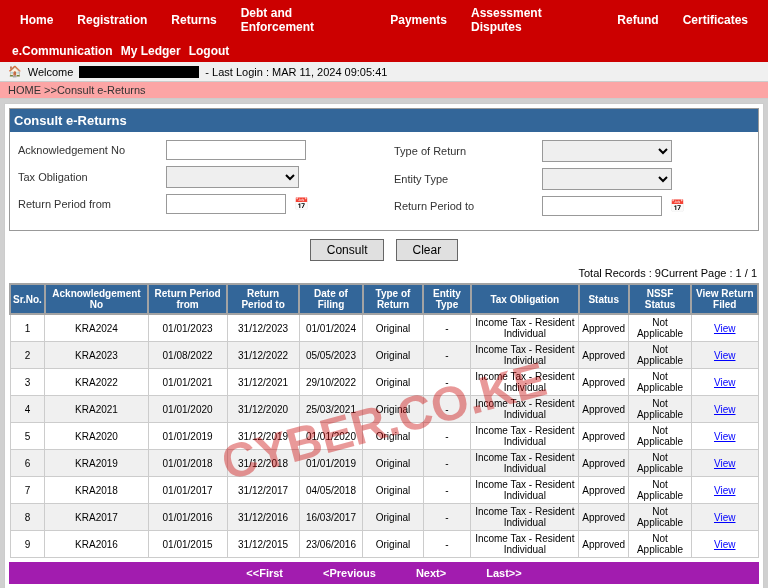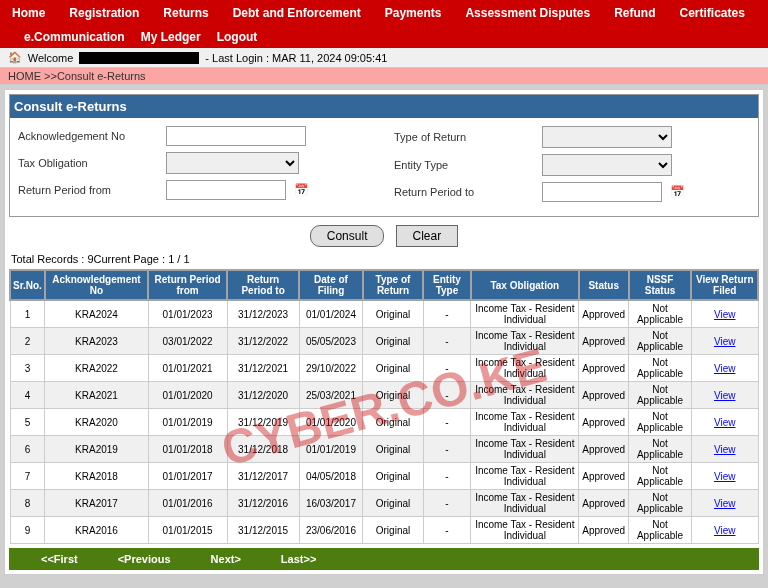--- a/index.html
+++ b/index.html
@@ -1,21 +1,21 @@
 <!DOCTYPE html>
 <html><head>
   <meta charset="utf-8">
   <style>
     * { margin: 0; padding: 0; box-sizing: border-box; }
     body { font-family: Arial, sans-serif; font-size: 11px; background: #d0d0d0; width: 768px; height: 588px; overflow: hidden; }
     
     
     .top-nav { background: #cc0000; padding: 0; }
-    .nav-row1 { display: flex; padding: 4px 8px; gap: 16px; }
-    .nav-row2 { display: flex; align-items: flex-end; padding: 2px 20px; gap: 8px; }
+    .nav-row1 { display: flex; align-items: center; padding: 4px 16px; gap: 16px; }
+    .nav-row2 { display: flex; align-items: flex-end; padding: 2px 8px; gap: 0; }
     .nav-item { color: white; font-size: 12px; font-weight: bold; cursor: pointer; padding: 2px 4px; }
     
     
     .welcome-bar { background: #f0f0f0; border-bottom: 1px solid #ccc; padding: 3px 8px; font-size: 11px; display: flex; align-items: center; gap: 6px; }
     .breadcrumb { font-size: 11px; color: #333; padding: 2px 8px; background: #fca5a5; border-bottom: 1px solid #ccc; }
     
     
     .main-content { background: white; margin: 4px; padding: 4px; border: 1px solid #ccc; }
     
     
@@ -25,35 +25,35 @@
     .form-row { display: flex; align-items: center; margin-bottom: 6px; gap: 8px; }
     .form-label { width: 140px; font-size: 11px; color: #333; }
     .form-input { border: 1px solid #999; padding: 2px 4px; font-size: 11px; height: 20px; }
     .form-select { border: 1px solid #999; padding: 10px; font-size: 11px; height: 20px; }
     .form-row-pair { display: flex; gap: 20px; width: 100%; }
     .cal-icon { font-size: 12px; cursor: pointer; }
     
     
     .btn-row { text-align: center; margin: 6px 0; }
     .btn { padding: 3px 16px; font-size: 12px; cursor: pointer; border: 1px solid #666; margin: 0 4px; }
-    .btn-consult { background: #e0e0e0; border-radius: 10px; }
+    .btn-consult { background: #e0e0e0; }
     .btn-clear { background: #e0e0e0; }
     
     
-    .table-header-row { display: flex; justify-content: flex-start; font-size: 11px; margin-bottom: 4px; padding: 0 2px; }
+    .table-header-row { display: flex; justify-content: flex-end; font-size: 11px; margin-bottom: 4px; padding: 0 2px; }
     
     .data-table { width: 100%; border-collapse: collapse; font-size: 10px; }
     .data-table th { background: #336699; color: white; border: 2px solid #a3a3a3; padding: 3px 2px; text-align: center; font-size: 10px; }
     .data-table td { border: 1px solid #ccc; padding: 2px 3px; text-align: center; font-size: 10px; }
     .data-table tr:nth-child(even) td { background: #f0f0f0; }
     .data-table tr:nth-child(odd) td { background: white; }
     .view-link { color: blue; cursor: pointer; text-decoration: underline; }
     
     
-    .pagination { background: #4d7c0f; display: flex; justify-content: flex-start; padding: 3px 12px; margin-top: 4px; }
+    .pagination { background: #a21caf; display: flex; justify-content: center; padding: 3px 4px; margin-top: 4px; }
     .page-btn { color: white; font-size: 11px; padding: 2px 20px; cursor: pointer; background: transparent; border: none; font-weight: bold; }
     
     
     .watermark-container { position: relative; }
     .watermark { position: absolute; top: 50%; left: 50%; transform: translate(-50%, -50%) rotate(-15deg); font-size: 48px; font-weight: bold; color: rgba(200,0,0,0.4); pointer-events: none; white-space: nowrap; z-index: 100; }
   </style>
 </head>
 <body>
 
 <div class="top-nav">
@@ -169,21 +169,21 @@
       <td>Original</td>
       <td>-</td>
       <td>Income Tax - Resident Individual</td>
       <td>Approved</td>
       <td>Not Applicable</td>
       <td><span class="view-link">View</span></td>
     </tr>
           <tr>
       <td>2</td>
       <td>KRA2023</td>
-      <td>03/01/2022</td>
+      <td>01/08/2022</td>
       <td>31/12/2022</td>
       <td>05/05/2023</td>
       <td>Original</td>
       <td>-</td>
       <td>Income Tax - Resident Individual</td>
       <td>Approved</td>
       <td>Not Applicable</td>
       <td><span class="view-link">View</span></td>
     </tr>
           <tr>

